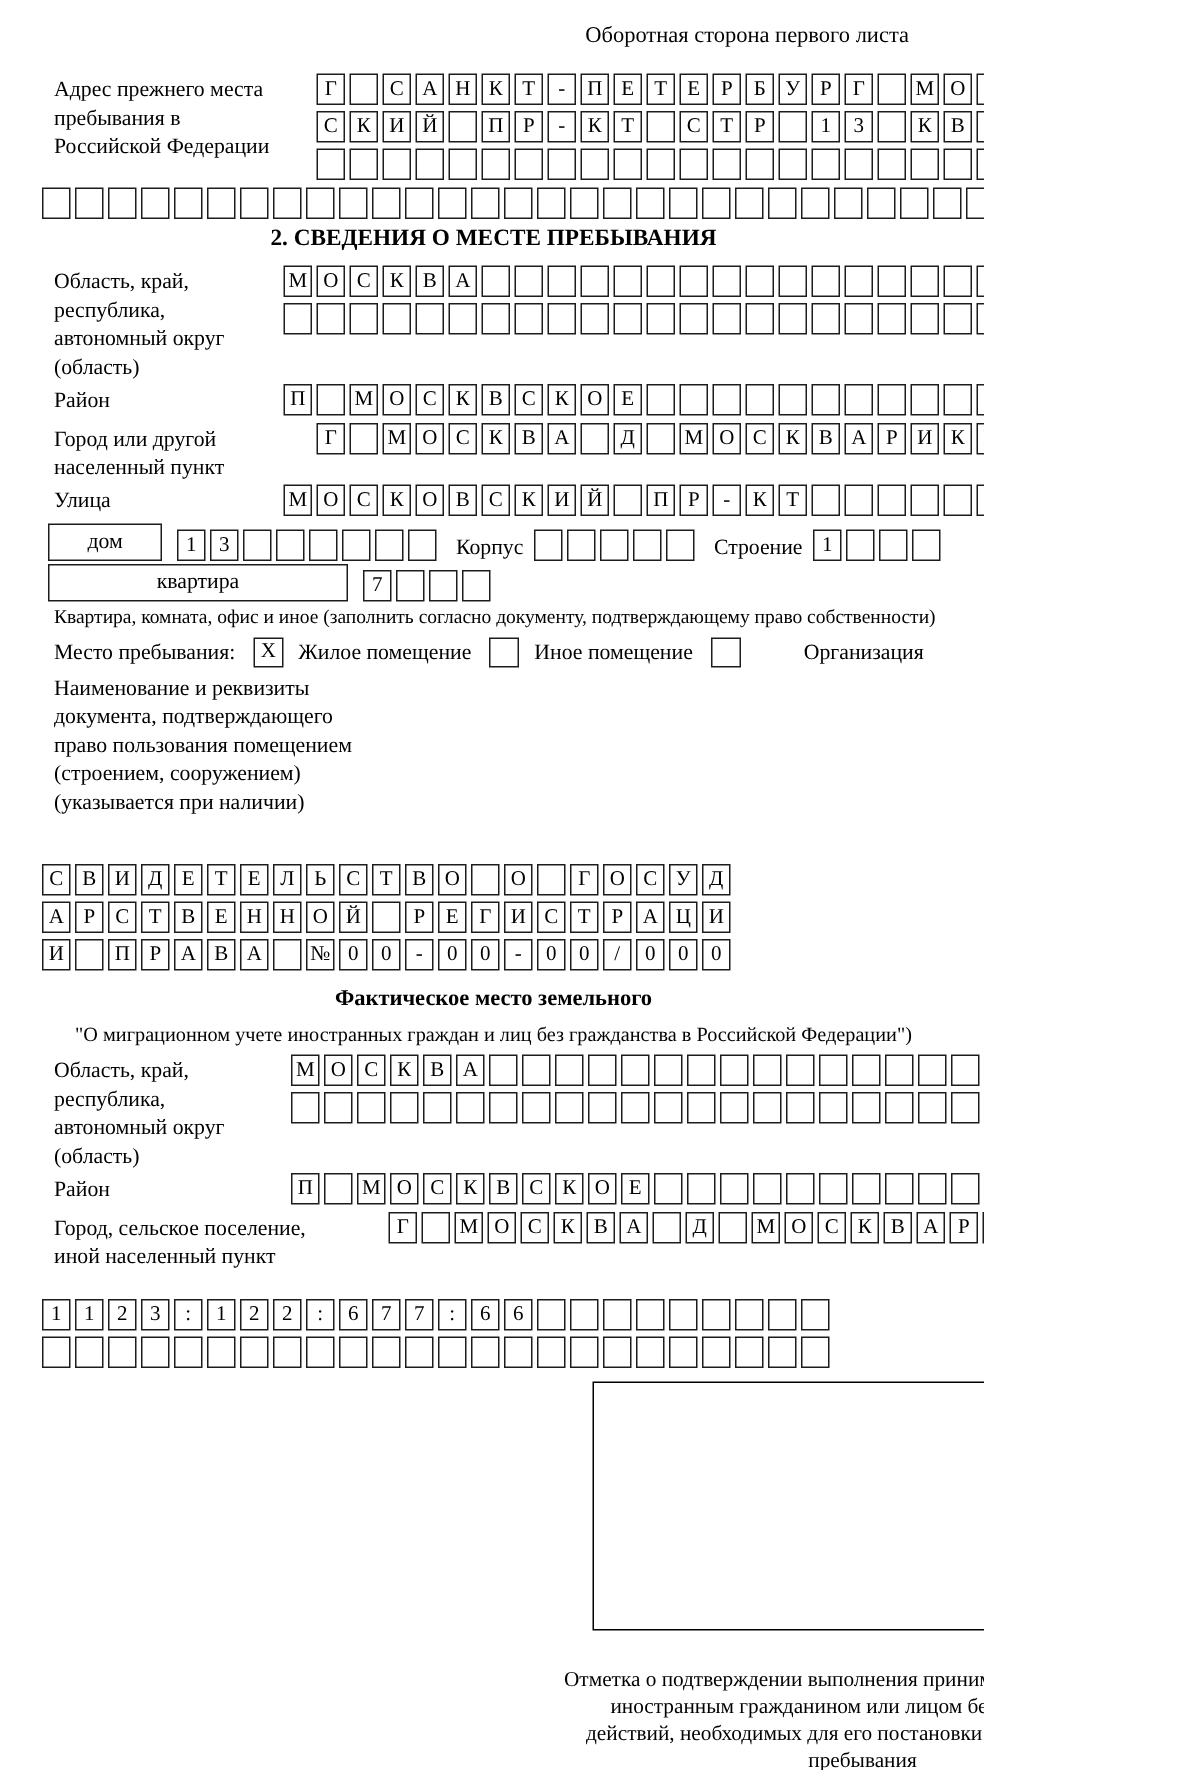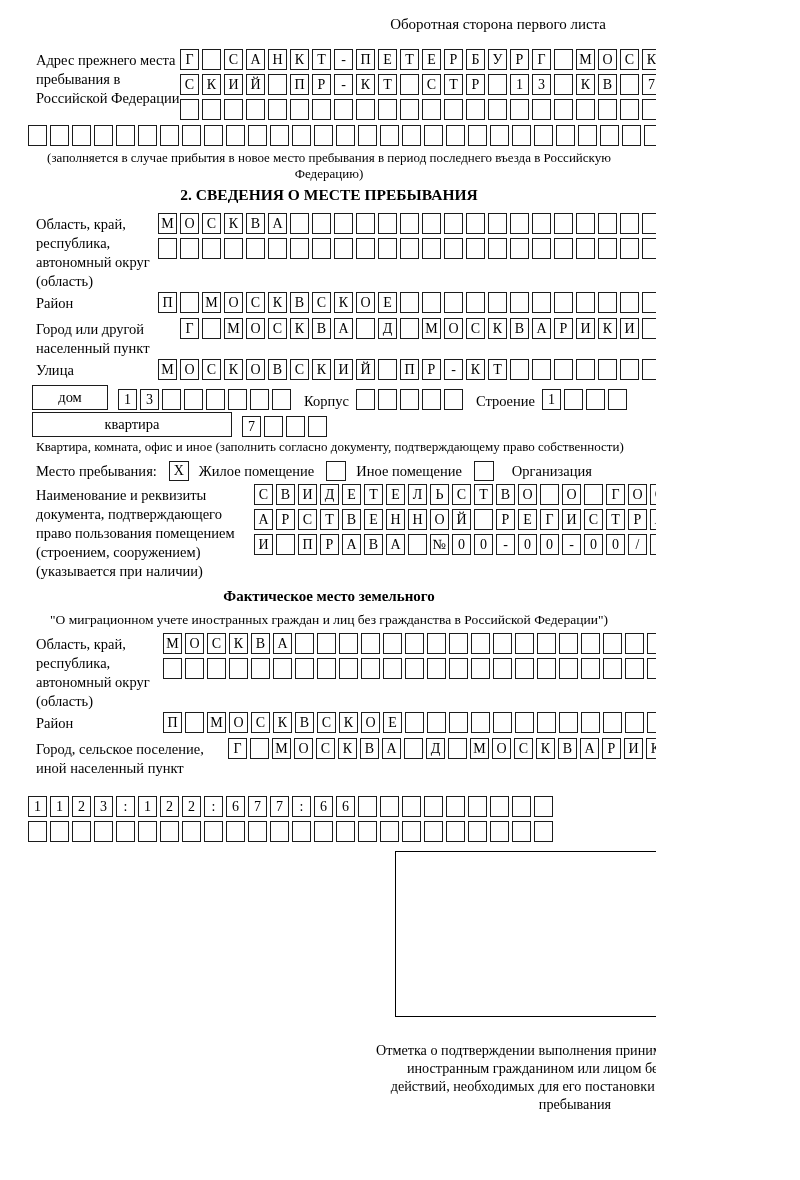--- a/index.html
+++ b/index.html
@@ -5,21 +5,21 @@
   * { margin:0; padding:0; box-sizing:border-box; }
   html,body { background:#fff; }
   body {
     width:800px; height:1180px;
     font-family:"Liberation Serif","DejaVu Serif",serif;
     color:#000;
   }
   .page { width:656px; height:1180px; padding:16px 26px 0 28px; overflow:hidden; }
   .header-note { text-align:right; font-size:15px; padding-right:24px; margin-bottom:16px; }
 
-  .field { display:flex; align-items:flex-start; margin-bottom:1px; }
+  .field { display:flex; align-items:flex-start; margin-bottom:1px;gap:31px; }
   .flabel { font-size:14.5px; line-height:19px; padding-left:8px; padding-top:2px; flex:0 0 auto; }
   .w150 { width:152px; }
   .w130 { width:130px; }
   .w135 { width:135px; }
   .w200 { width:200px; }
   .w226 { width:226px; }
   .rows { flex:0 0 auto; }
 
   .cellrow { display:flex; margin-bottom:4px; }
   .cell {
@@ -51,21 +51,21 @@
   .inline-label { font-size:14.5px; margin:0 7px 0 10px; }
 
   .mesto-row { display:flex; align-items:center; padding-left:8px; margin:5px 0 3px 0; font-size:14.5px; }
   .checkbox {
     flex:0 0 auto; width:20px; height:20px; border:1.4px solid #1c1c1c;
     display:flex; align-items:center; justify-content:center;
     font-size:14px; margin:0 10px 0 12px;
   }
   .mesto-note { font-size:13px; padding-left:210px; margin-bottom:7px; }
 
-  .doc-block { margin-bottom:2px; }
+  .doc-block { margin-bottom:2px;flex-direction:column; }
 
   .kadastr-rows { margin-top:17px; }
 
   .stamp-box {
     margin-left:367px; margin-top:5px;
     width:355px; height:166px;
     border:1.6px solid #000;
   }
   .stamp-note {
     margin-left:348px; margin-top:24px;
@@ -188,21 +188,20 @@
       <span class="cell"></span>
       <span class="cell"></span>
       <span class="cell"></span>
       <span class="cell"></span>
       <span class="cell"></span>
       <span class="cell"></span>
       <span class="cell"></span>
       <span class="cell"></span>
       <span class="cell"></span>
     </div>
-  <div class="caption center">(заполняется в случае прибытия в новое место пребывания в период последнего въезда в Российскую Федерацию)</div>
 
   <div class="h2">2. СВЕДЕНИЯ О МЕСТЕ ПРЕБЫВАНИЯ</div>
 
   <div class="field">
     <div class="flabel w130">Область, край, республика, автономный округ (область)</div>
     <div class="rows">
       <div class="cellrow">
           <span class="cell">М</span>
           <span class="cell">О</span>
           <span class="cell">С</span>
@@ -393,21 +392,21 @@
   </div>
   <div class="caption cap-left">Квартира, комната, офис и иное (заполнить согласно документу, подтверждающему право собственности)</div>
 
   <div class="mesto-row">
     <span>Место пребывания:</span>
     <span class="checkbox">X</span>
     <span>Жилое помещение</span>
     <span class="checkbox"></span>
     <span>Иное помещение</span>
     <span class="checkbox"></span>
-    <span style="margin-left:8px">Организация</span>
+    <span style="margin-left:32px">Организация</span>
   </div>
 
   <div class="field doc-block">
     <div class="flabel w226">Наименование и реквизиты документа, подтверждающего право пользования помещением (строением, сооружением) (указывается при наличии)</div>
     <div class="rows">
       <div class="cellrow">
           <span class="cell">С</span>
           <span class="cell">В</span>
           <span class="cell">И</span>
           <span class="cell">Д</span>

